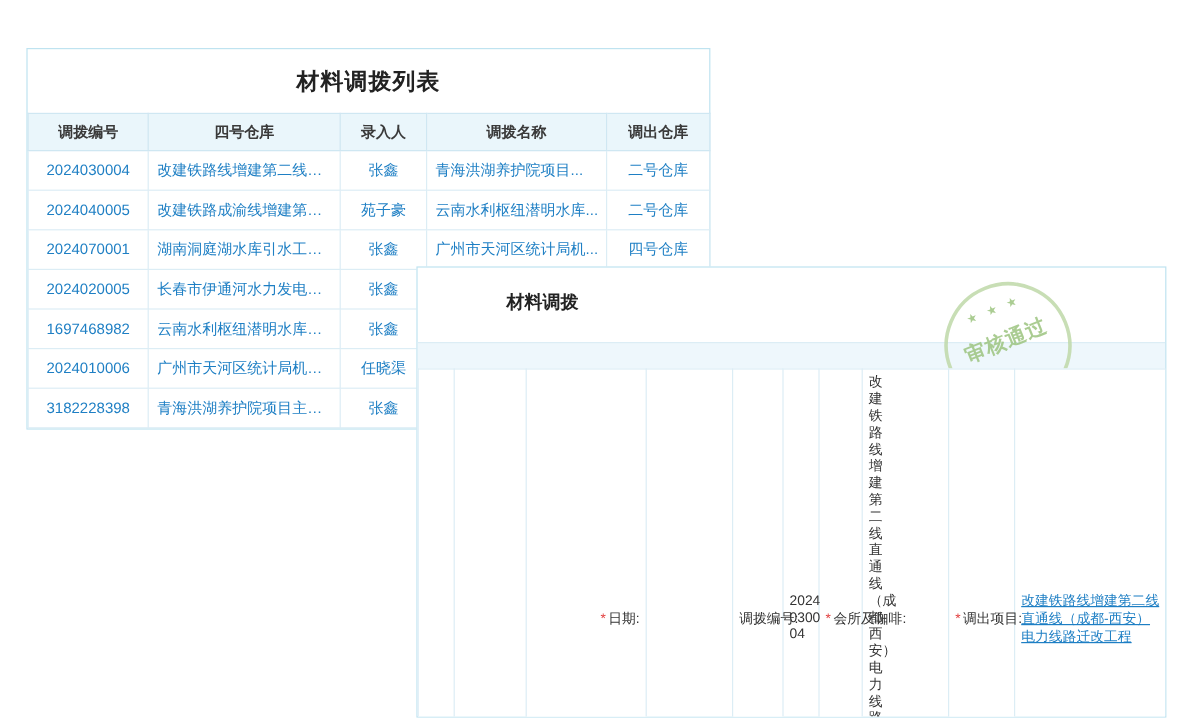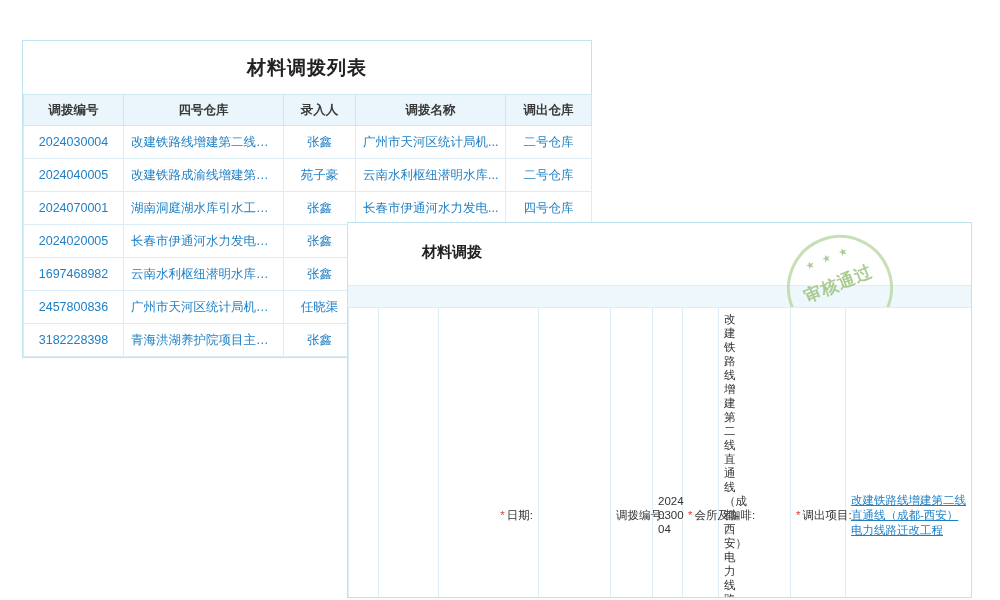--- a/index.html
+++ b/index.html
@@ -218,53 +218,53 @@
           <th>录入人</th>
           <th>调拨名称</th>
           <th>调出仓库</th>
         </tr>
       </thead>
       <tbody>
         <tr>
           <td>2024030004</td>
           <td class="left">改建铁路线增建第二线直通线...</td>
           <td>张鑫</td>
-          <td class="left">广州市天河区统计局机...</td>
+          <td class="left">青海洪湖养护院项目...</td>
           <td>二号仓库</td>
         </tr>
         <tr>
           <td>2024040005</td>
           <td class="left">改建铁路成渝线增建第二直通...</td>
           <td>苑子豪</td>
           <td class="left">云南水利枢纽潜明水库...</td>
           <td>二号仓库</td>
         </tr>
         <tr>
           <td>2024070001</td>
           <td class="left">湖南洞庭湖水库引水工程施工...</td>
           <td>张鑫</td>
-          <td class="left">长春市伊通河水力发电...</td>
+          <td class="left">广州市天河区统计局机...</td>
           <td>四号仓库</td>
         </tr>
         <tr>
           <td>2024020005</td>
           <td class="left">长春市伊通河水力发电厂改建...</td>
           <td>张鑫</td>
           <td class="left">青海洪湖养护院项目</td>
           <td>二号仓库</td>
         </tr>
         <tr>
           <td>1697468982</td>
           <td class="left">云南水利枢纽潜明水库一期工...</td>
           <td>张鑫</td>
           <td class="left">成都能源建设集团投资...</td>
           <td>二号仓库</td>
         </tr>
         <tr>
-          <td>2457800836</td>
+          <td>2024010006</td>
           <td class="left">广州市天河区统计局机房改造...</td>
           <td>任晓渠</td>
           <td class="left">华软大厦研究基地中央...</td>
           <td>二号仓库</td>
         </tr>
         <tr>
           <td>3182228398</td>
           <td class="left">青海洪湖养护院项目主要材料...</td>
           <td>张鑫</td>
           <td class="left">万达广场35#会所及咖啡...</td>

